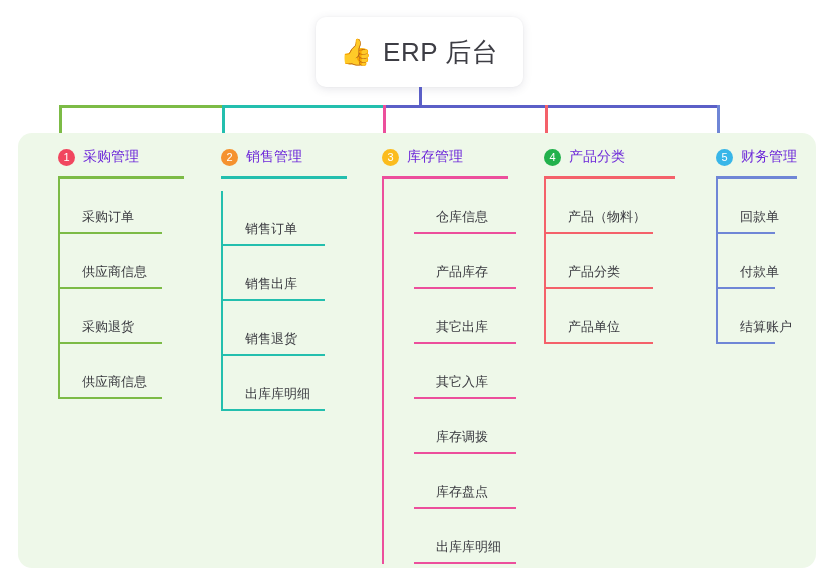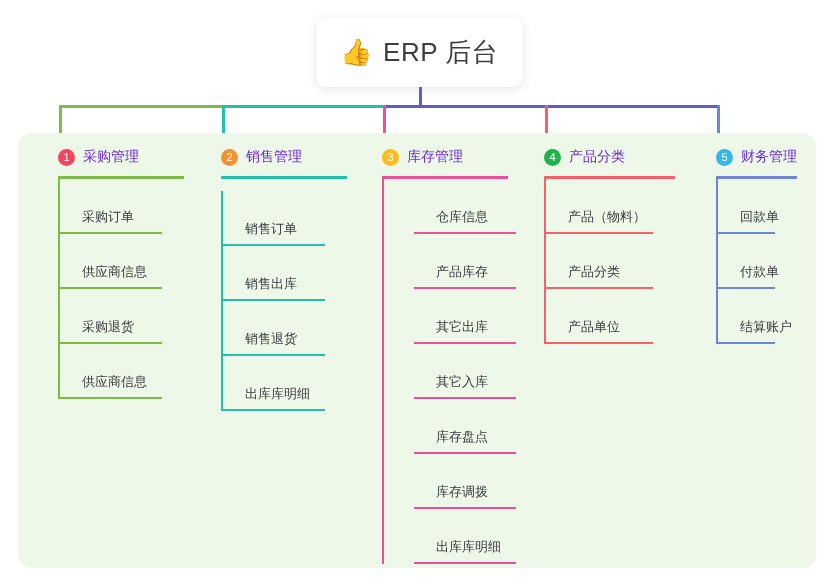--- a/index.html
+++ b/index.html
@@ -224,25 +224,25 @@
         </div>
         <div class="leaf">
           <span class="leaf-text">其它出库</span>
           <div class="leaf-rule" style="background: rgb(236, 79, 156); width: 102px;"></div>
         </div>
         <div class="leaf">
           <span class="leaf-text">其它入库</span>
           <div class="leaf-rule" style="background: rgb(236, 79, 156); width: 102px;"></div>
         </div>
         <div class="leaf">
+          <span class="leaf-text">库存调拨</span>
+          <div class="leaf-rule" style="background: rgb(236, 79, 156); width: 102px;"></div>
+        </div>
+        <div class="leaf">
           <span class="leaf-text">库存盘点</span>
-          <div class="leaf-rule" style="background: rgb(236, 79, 156); width: 102px;"></div>
-        </div>
-        <div class="leaf">
-          <span class="leaf-text">库存调拨</span>
           <div class="leaf-rule" style="background: rgb(236, 79, 156); width: 102px;"></div>
         </div>
         <div class="leaf">
           <span class="leaf-text">出库库明细</span>
           <div class="leaf-rule" style="background: rgb(236, 79, 156); width: 102px;"></div>
         </div>
       </div>
     </div>
     <div class="column" style="left: 524px; width: 165px;">
       <div class="col-header">

